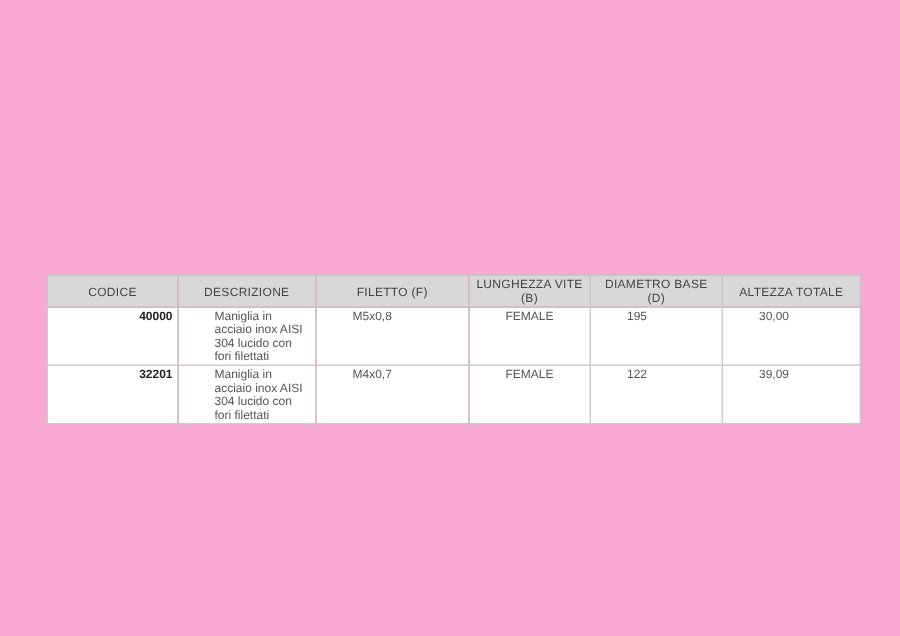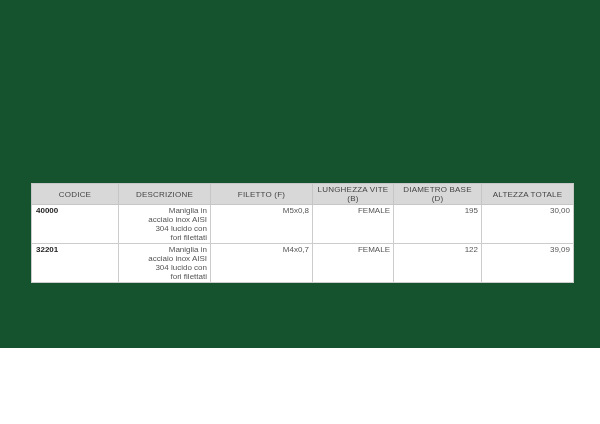--- a/index.html
+++ b/index.html
@@ -4,22 +4,22 @@
 <style>
   html, body {
     margin: 0;
     padding: 0;
     background: #ffffff;
     font-family: "Liberation Sans", sans-serif;
   }
   .page {
     position: relative;
     width: 600px;
-    height: 348px;
-    background: #14532d;
+    height: 424px;
+    background: #f9a8d4;
     overflow: hidden;
   }
   .spec-table-wrap {
     position: absolute;
     left: 31px;
     top: 183px;
     width: 542px;
   }
   table.spec-table {
     width: 542px;
@@ -40,27 +40,27 @@
     color: #444444;
     font-weight: normal;
     text-transform: uppercase;
     text-align: center;
     height: 11px;
     letter-spacing: 0.2px;
     border-color: #c6c6c6;
   }
   table.spec-table tbody td {
     vertical-align: top;
-    text-align: right;
+    text-align: left;
     height: 24px;
     background: #ffffff;
     padding-left: 24px;
   }
   table.spec-table tbody td.codice-cell {
-    text-align: left;
+    text-align: right;
     font-weight: bold;
     color: #222222;
     padding-left: 4px;
     margin-top: 20px;
   }
   .col-codice   { width: 87px; }
   .col-descr    { width: 92px; }
   .col-filetto  { width: 102px; }
   .col-vite     { width: 81px; }
   .col-diametro { width: 88px; }

